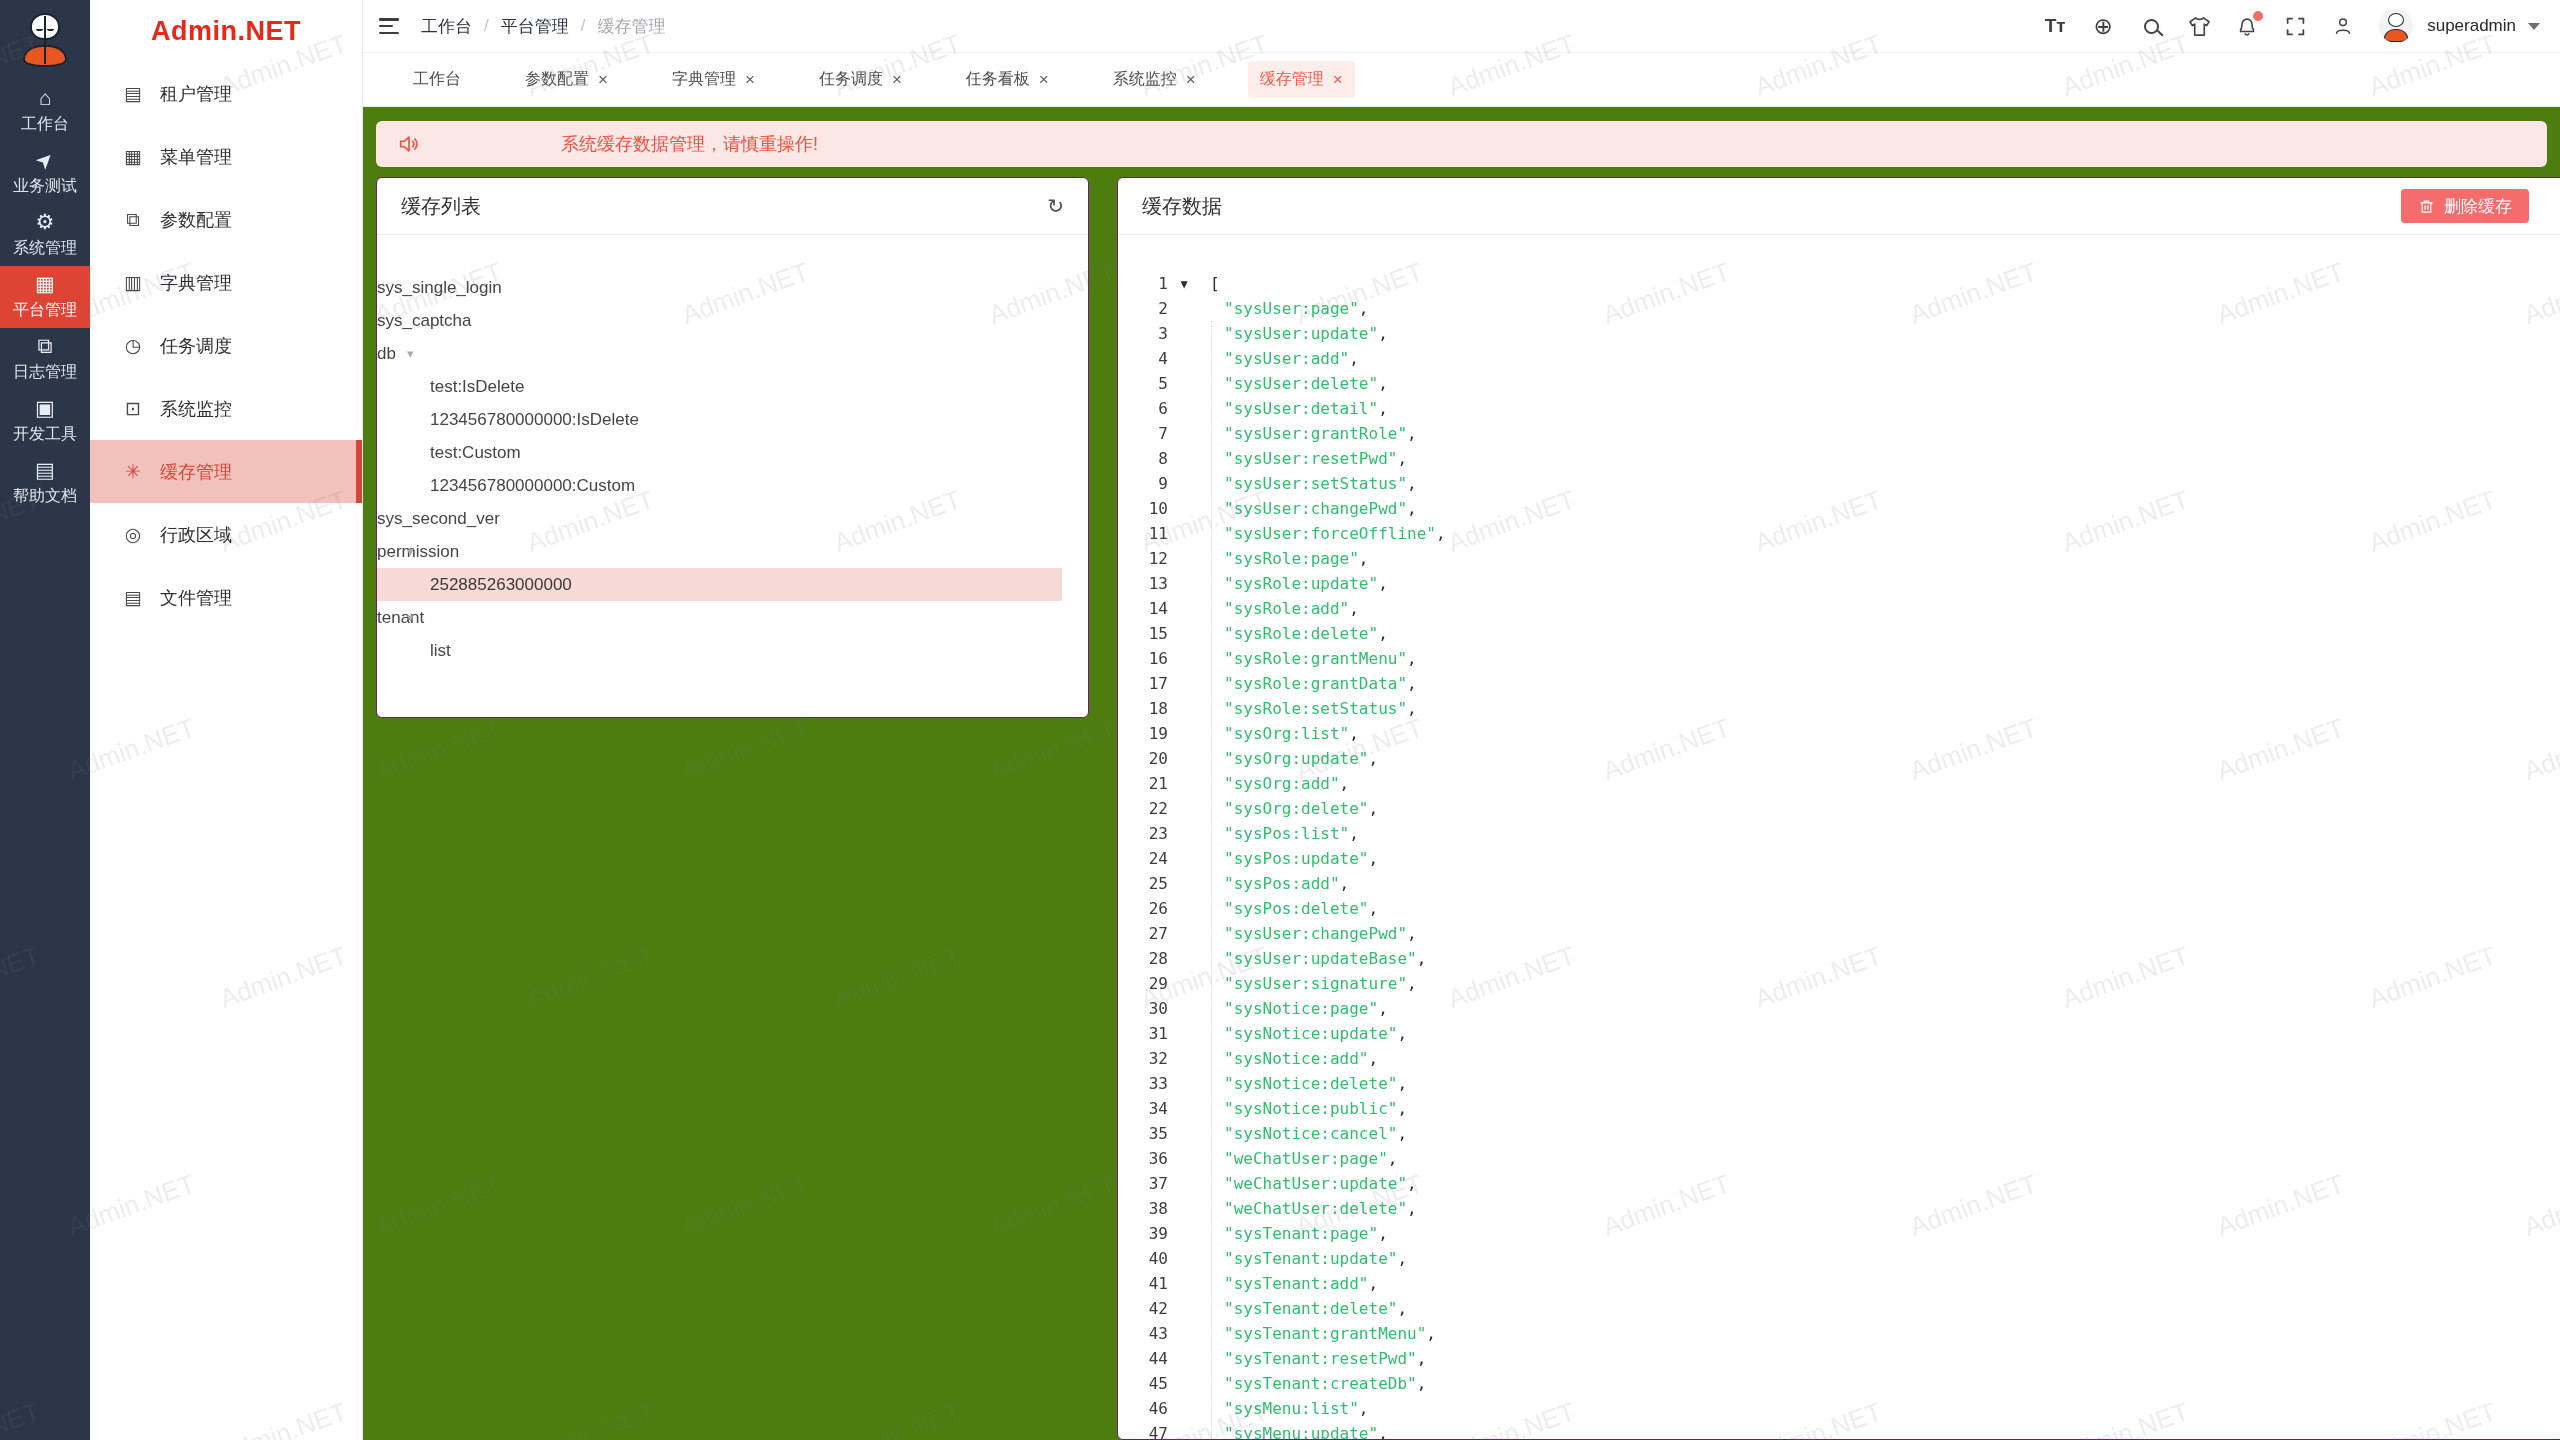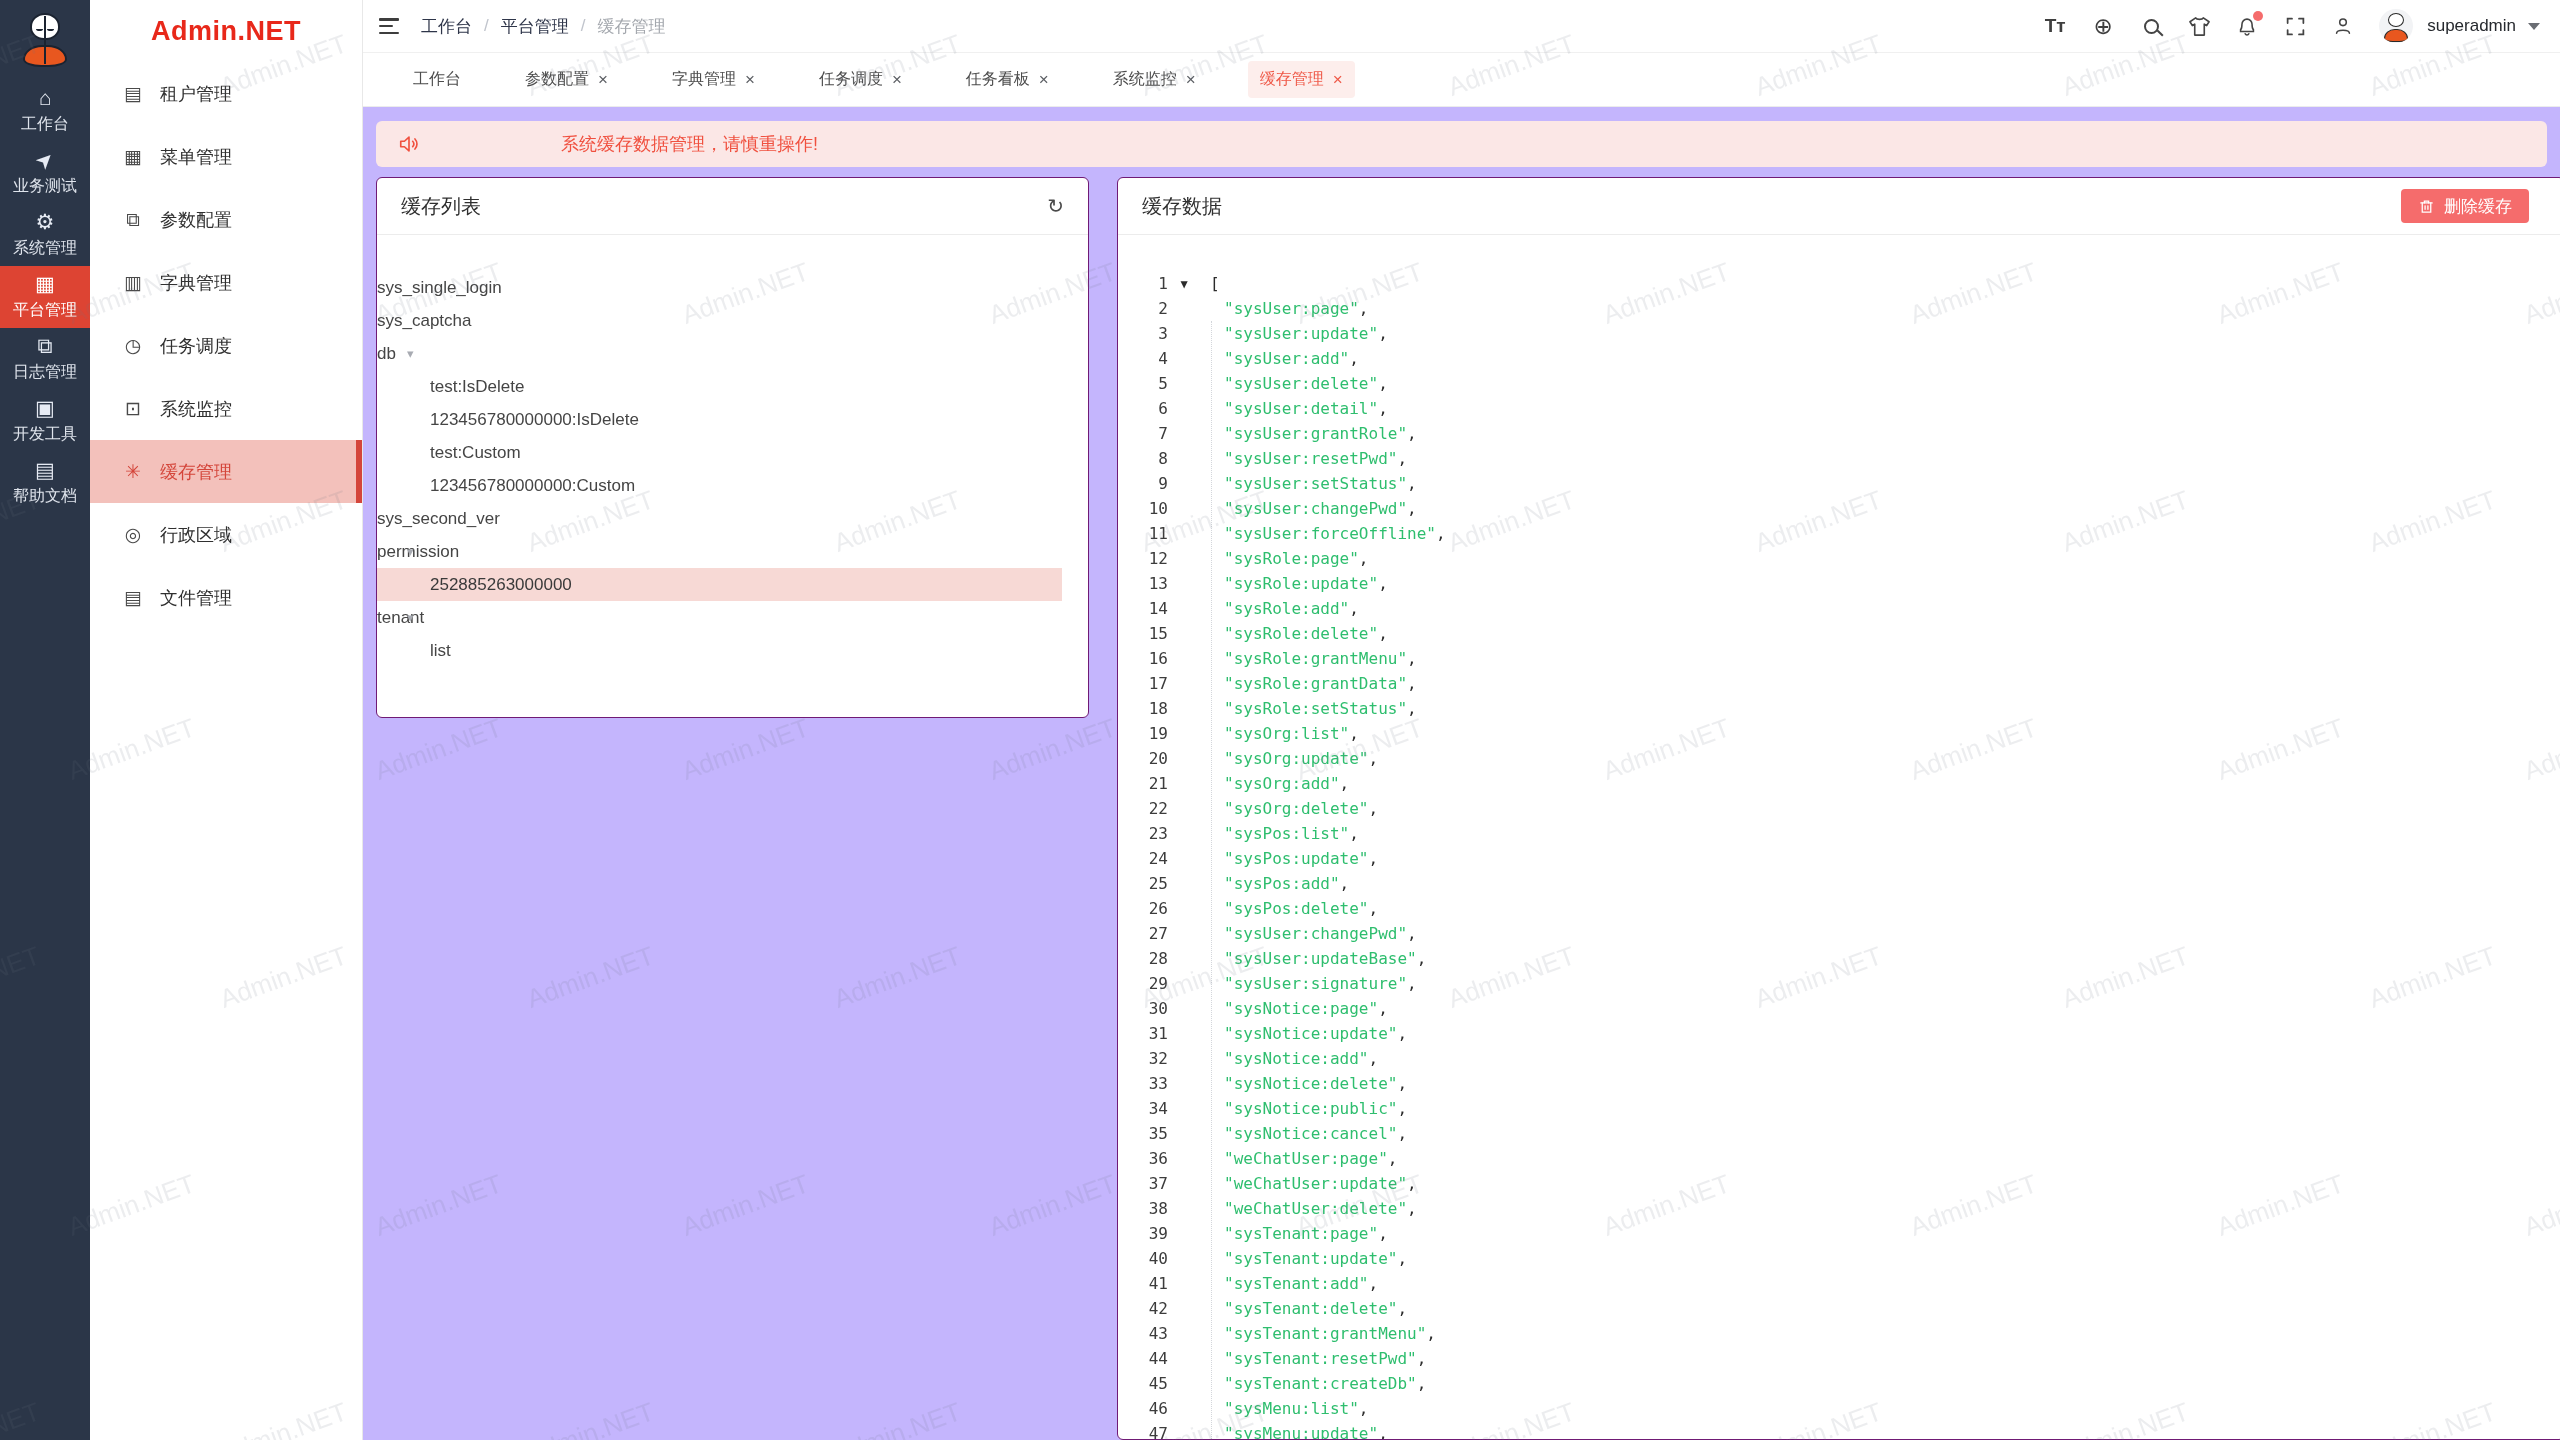--- a/index.html
+++ b/index.html
@@ -56,21 +56,21 @@
   .caret { width:0; height:0; border-left:6px solid transparent; border-right:6px solid transparent; border-top:7px solid #6a6d73; margin-left:-12px; cursor:pointer; }
 
   
   .tabbar { position:absolute; left:0; top:53px; right:0; height:54px; background:#fff; display:flex; align-items:center; padding-left:38px; border-bottom:1px solid #ececec; }
   .tab { display:flex; align-items:center; gap:9px; margin-right:40px; font-size:16px; color:#4d4d4d; cursor:pointer; padding:8px 12px; border-radius:4px; }
   .tab .tab-close { font-size:17px; color:#5b5e63; line-height:1; cursor:pointer; }
   .tab.active { background:#fdeeec; color:#ef5948; }
   .tab.active .tab-close { color:#ef5948; }
 
   
-  .content { position:absolute; left:0; top:107px; right:0; bottom:0; background:#c4b5fd; }
+  .content { position:absolute; left:0; top:107px; right:0; bottom:0; background:#4d7c0f; }
   .alert { position:absolute; left:13px; right:13px; top:14px; height:46px; background:#fbe7e6; border-radius:6px; display:flex; align-items:center; }
   .alert .speaker { margin-left:22px; display:flex; }
   .alert .alert-text { position:absolute; left:185px; color:#f0503f; font-size:18px; }
 
   .panel { position:absolute; background:#fff; border:1px solid #701a75; border-radius:6px; overflow:hidden; }
   .panel-header { height:57px; display:flex; align-items:center; padding:0 24px; border-bottom:1px solid #ececec; }
   .panel-title { font-size:20px; color:#2f2f2f; }
   .left-panel { left:13px; top:70px; width:713px; height:541px; }
   .right-panel { left:754px; top:70px; width:1448px; height:1263px; }
   .refresh { margin-left:auto; font-size:20px; color:#4a4a4a; cursor:pointer; }

